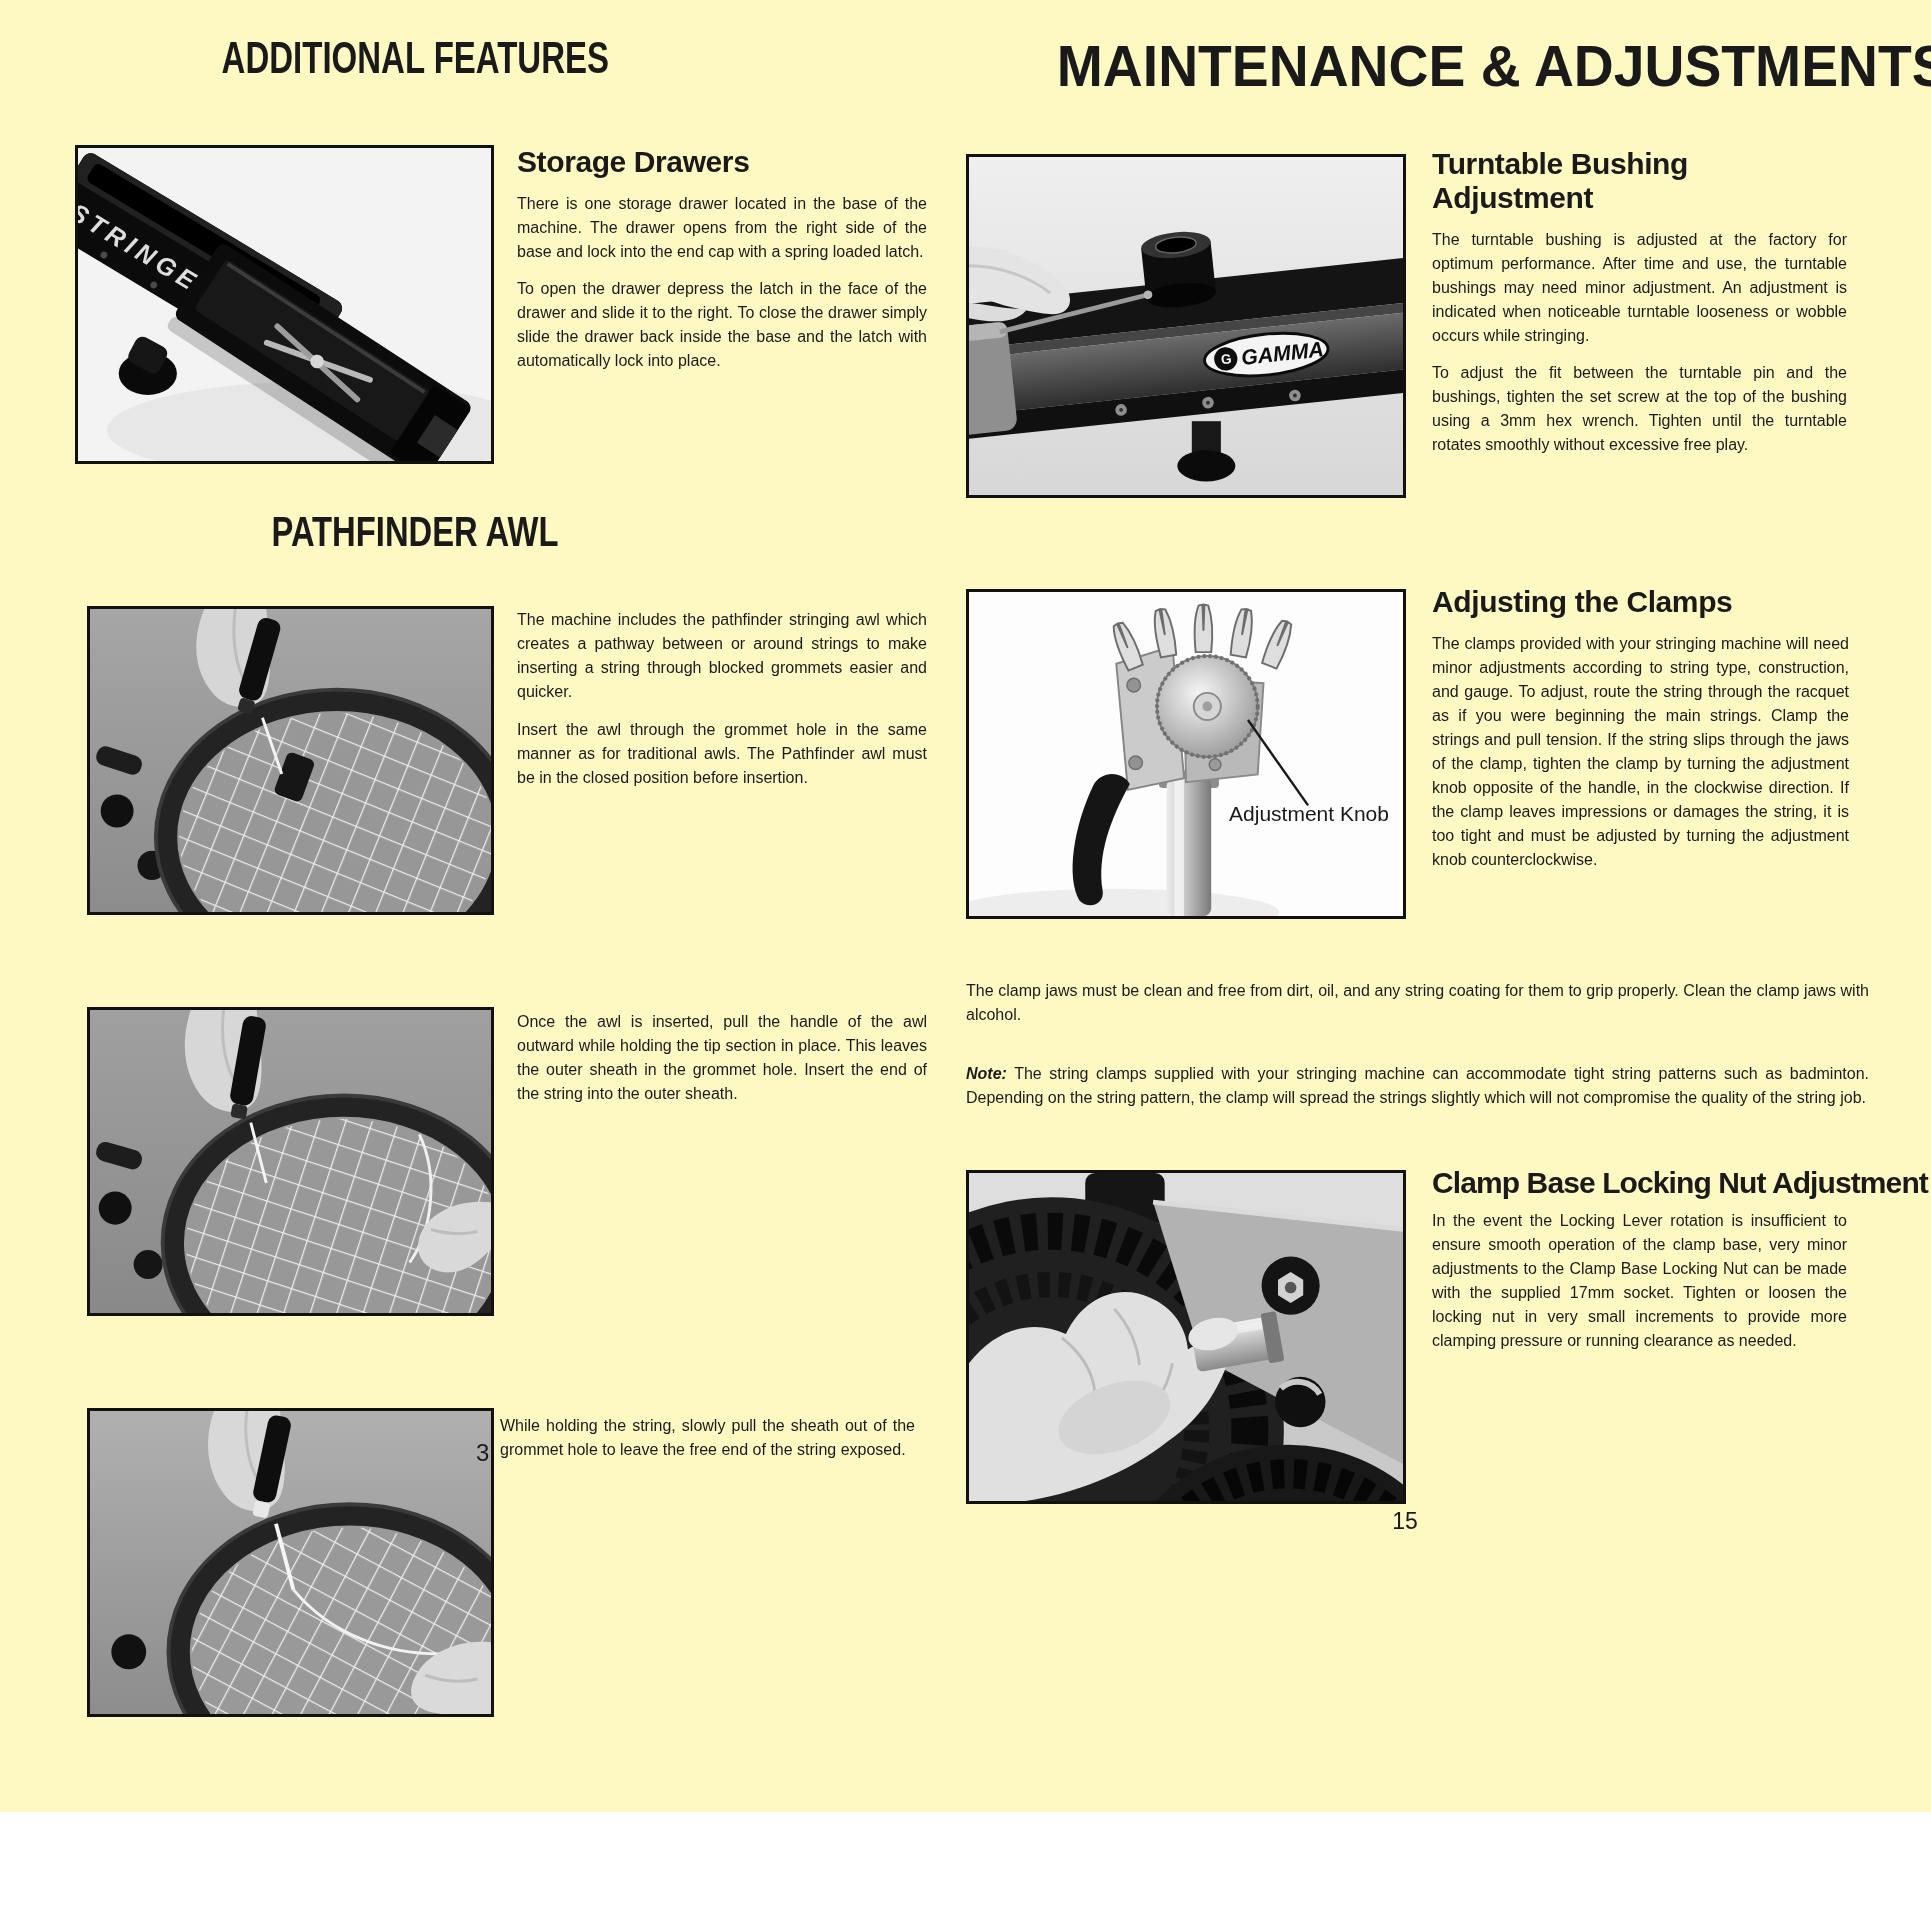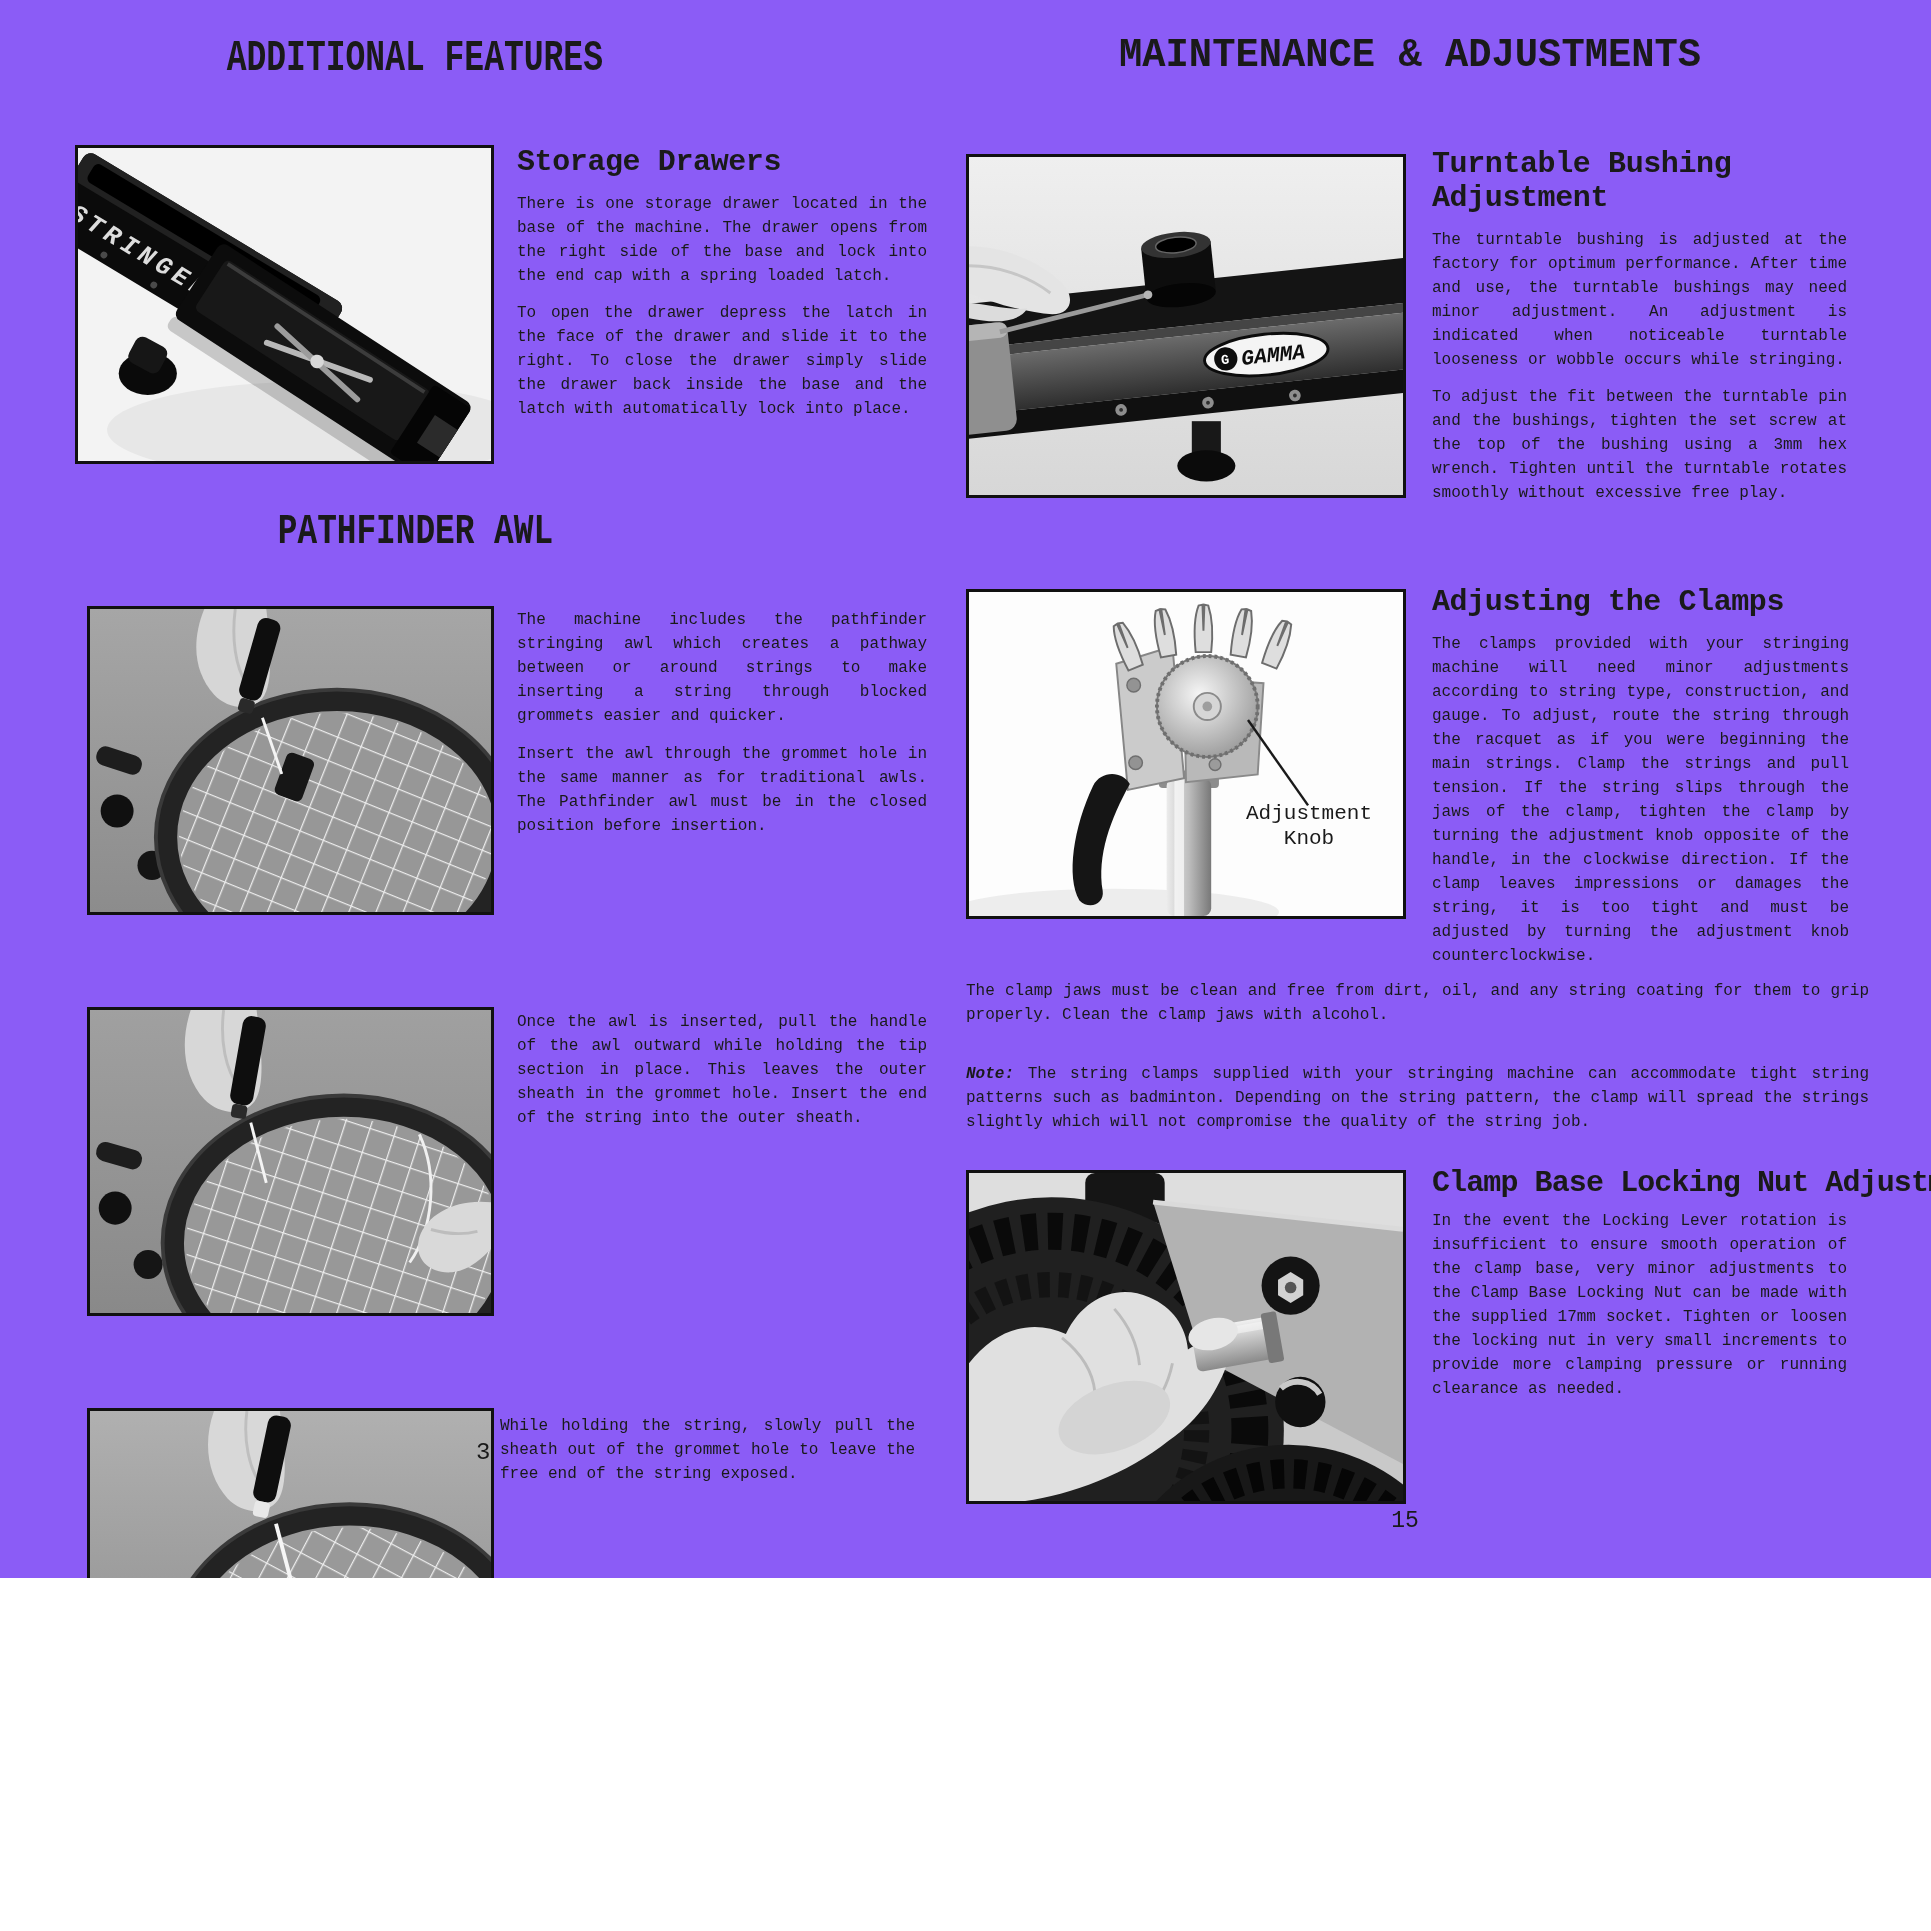--- a/index.html
+++ b/index.html
@@ -1,24 +1,24 @@
 <!DOCTYPE html>
 <html><head>
 <meta charset="utf-8">
 <style>
   html,body{margin:0;padding:0;background:#ffffff;}
   .sheet{
-    position:relative;width:1931px;height:1578px;background:#8b5cf6;
-    font-family:Liberation Mono, monospace;color:#1a1a1a;overflow:hidden;
+    position:relative;width:1931px;height:1812px;background:#fef9c3;
+    font-family:Liberation Sans, sans-serif;color:#1a1a1a;overflow:hidden;
   }
   .page-title{position:absolute;text-align:center;font-weight:bold;white-space:nowrap;}
   .page-title > span{display:inline-block;}
   .title-left{left:77px;top:33px;width:676px;font-size:44px;}
   .title-left > span{transform:scaleX(0.75);}
-  .title-right{left:1043px;top:33px;width:734px;font-size:40px;}
+  .title-right{left:1043px;top:33px;width:734px;font-size:57px;}
   .title-right > span{transform:scaleX(0.97);}
   .title-awl{left:106px;top:508px;width:618px;font-size:42px;}
   .title-awl > span{transform:scaleX(0.78);}
   .photo{position:absolute;border:3.9px solid #111111;box-sizing:border-box;overflow:hidden;background:#fff;}
   .photo svg{display:block;width:100%;height:100%;}
   .textcol{position:absolute;}
   .textcol h3{font-size:30px;margin:0 0 12.6px 0;letter-spacing:-0.4px;}
   .textcol h3.tight{white-space:nowrap;letter-spacing:-0.9px;}
   .textcol p, .wide p{font-size:16px;line-height:24px;text-align:justify;margin:0 0 13.5px 0;}
   .wide{position:absolute;}

